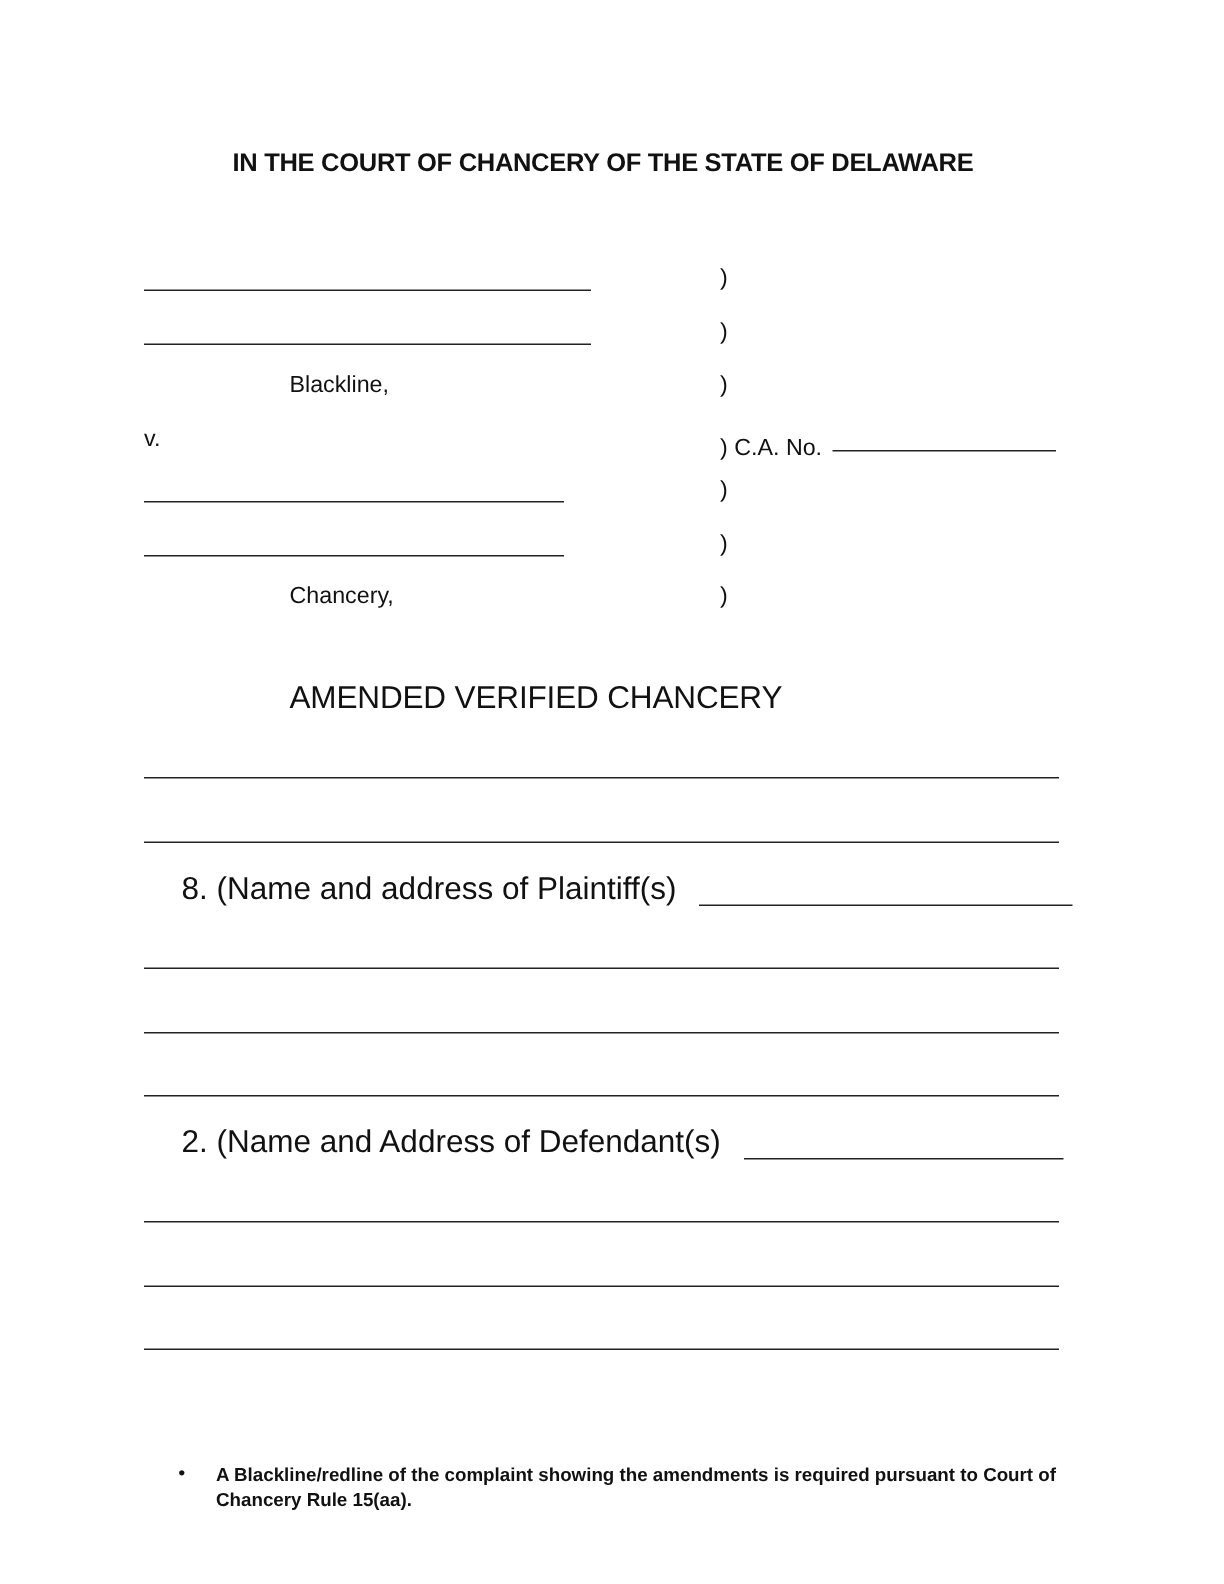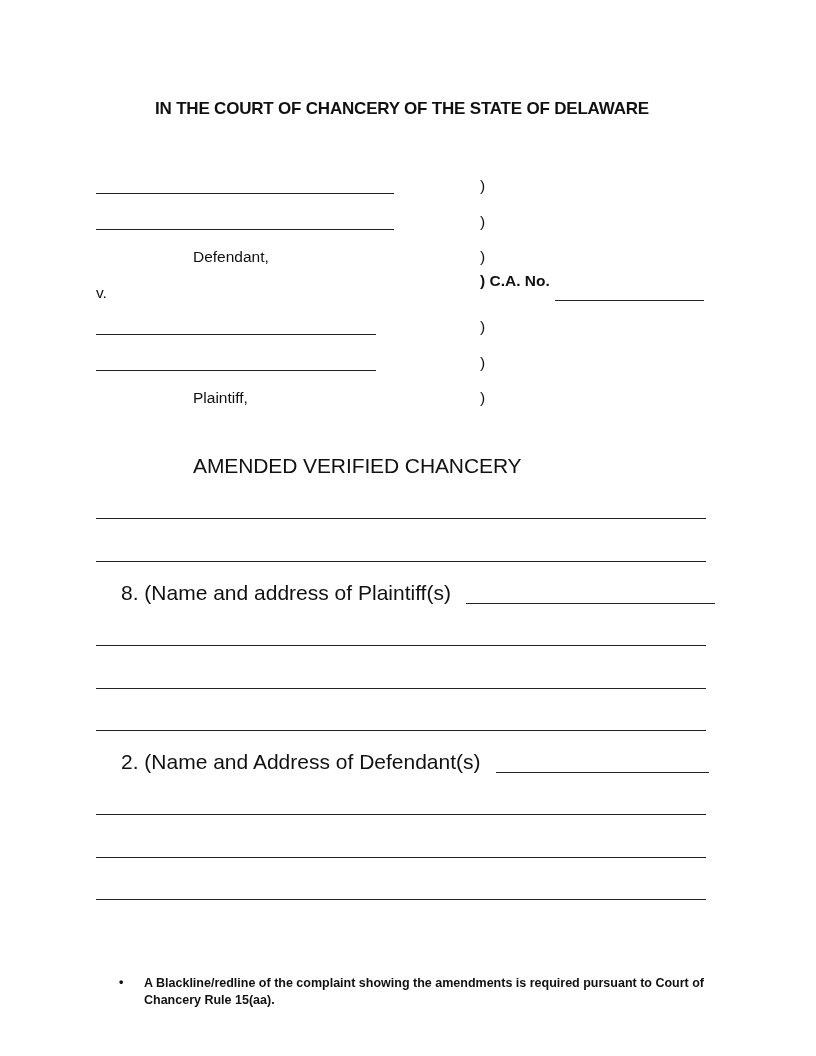--- a/index.html
+++ b/index.html
@@ -17,30 +17,30 @@
     .note { left: 144px; top: 975px; font-size: 12.5px; font-weight: bold; line-height: 17px; white-space: normal; width: 580px; }
     .bullet { left: 119px; top: 975px; font-size: 12.5px; font-weight: bold; }
   </style>
 </head>
 <body>
 
 <div class="abs court-title"><span>IN THE COURT OF CHANCERY OF THE STATE OF DELAWARE</span></div>
 
 <div class="line" style="left:96px; top:193px; width:298px;"></div>
 <div class="line" style="left:96px; top:229px; width:298px;"></div>
-<div class="abs cap-text" style="left:193px; top:248px;">Defendant,</div>
+<div class="abs cap-text" style="left:193px; top:248px;">Blackline,</div>
 <div class="abs cap-text" style="left:96px; top:284px;">v.</div>
 <div class="line" style="left:96px; top:334px; width:280px;"></div>
 <div class="line" style="left:96px; top:370px; width:280px;"></div>
-<div class="abs cap-text" style="left:193px; top:389px;">Plaintiff,</div>
+<div class="abs cap-text" style="left:193px; top:389px;">Chancery,</div>
 
 <div class="abs paren" style="top:177px;">)</div>
 <div class="abs paren" style="top:213px;">)</div>
 <div class="abs paren" style="top:248px;">)</div>
-<div class="abs paren" style="top:272px;font-weight:bold;">) C.A. No.</div>
+<div class="abs paren" style="top:290px;">) C.A. No.</div>
 <div class="line" style="left:555px; top:300px; width:149px;"></div>
 <div class="abs paren" style="top:318px;">)</div>
 <div class="abs paren" style="top:354px;">)</div>
 <div class="abs paren" style="top:389px;">)</div>
 
 <div class="abs doc-title">AMENDED VERIFIED CHANCERY</div>
 
 <div class="line" style="left:96px; top:518px; width:610px;"></div>
 <div class="line" style="left:96px; top:561px; width:610px;"></div>
 

